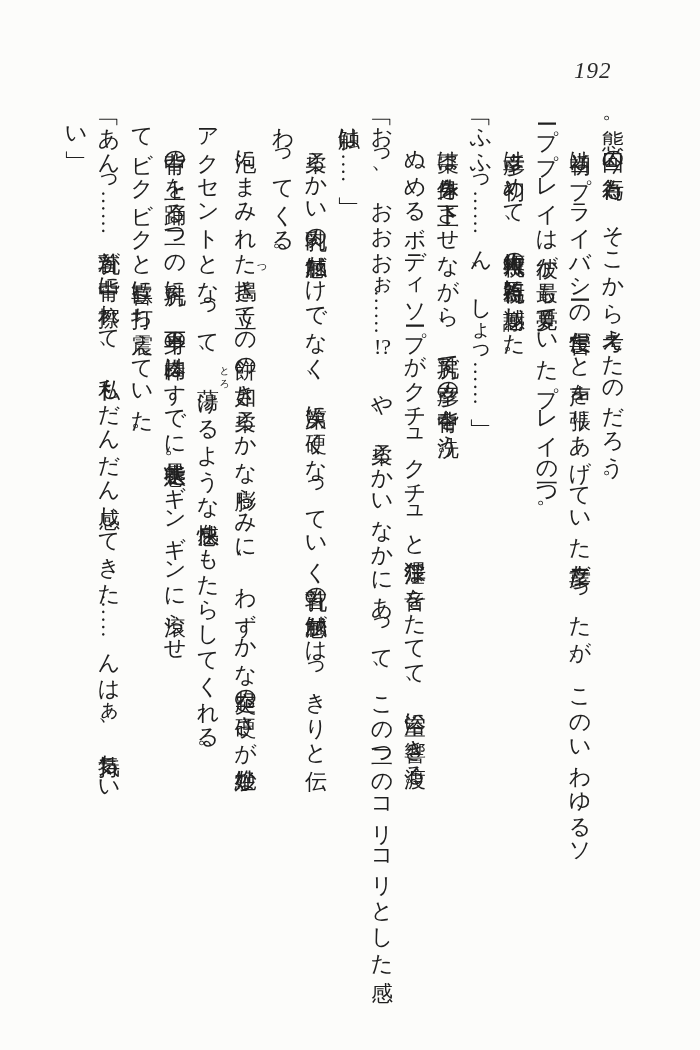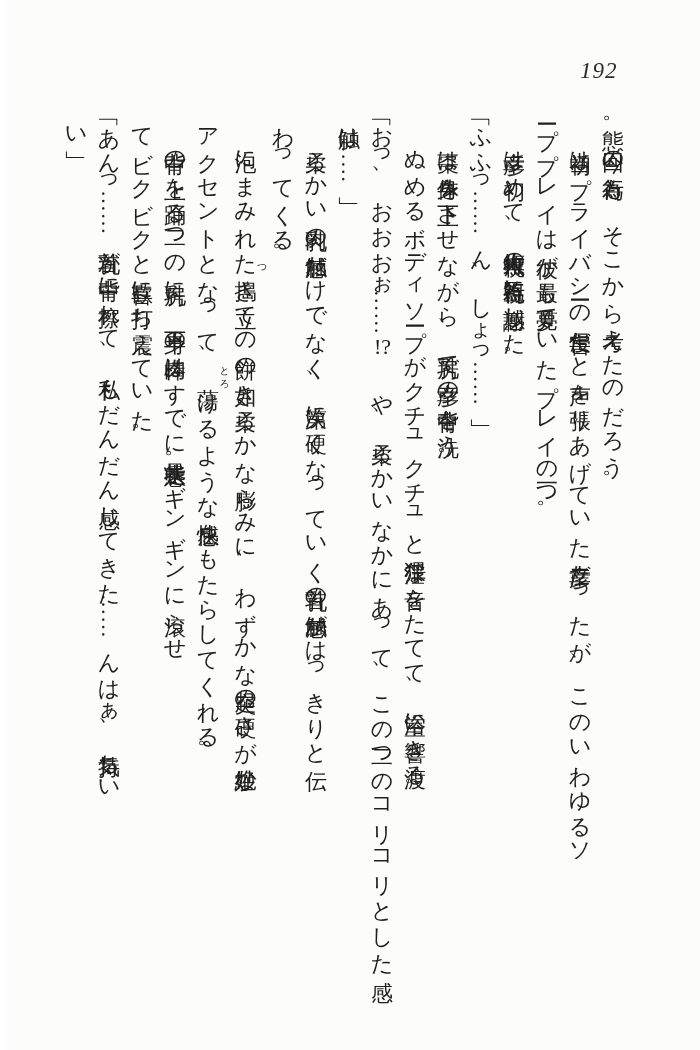--- a/index.html
+++ b/index.html
@@ -10,21 +10,20 @@
     width: 700px;
     height: 1050px;
     position: relative;
     overflow: hidden;
     font-family: "Liberation Serif", "DejaVu Serif", serif;
   }
   .book-page {
     position: absolute;
     inset: 0;
     background: #fcfcfa;
-    margin-left: 6px;
   }
   .page-number {
     position: absolute;
     top: 58px;
     left: 574px;
     font-style: italic;
     font-size: 23px;
     letter-spacing: 1px;
     color: #2b2b2b;
     font-family: "Liberation Serif", "DejaVu Serif", serif;

